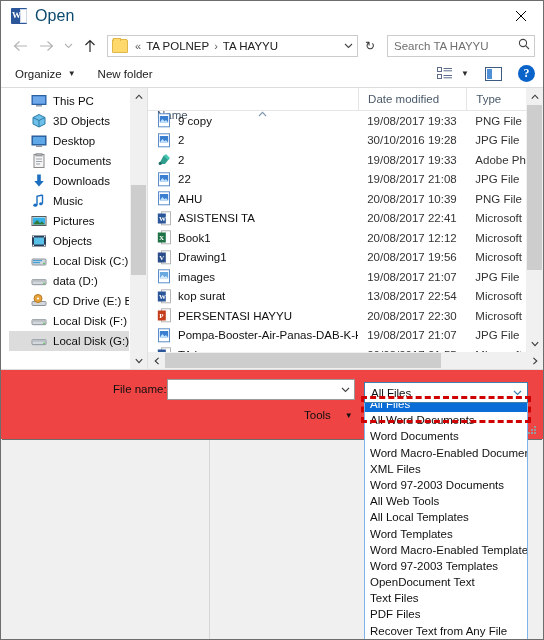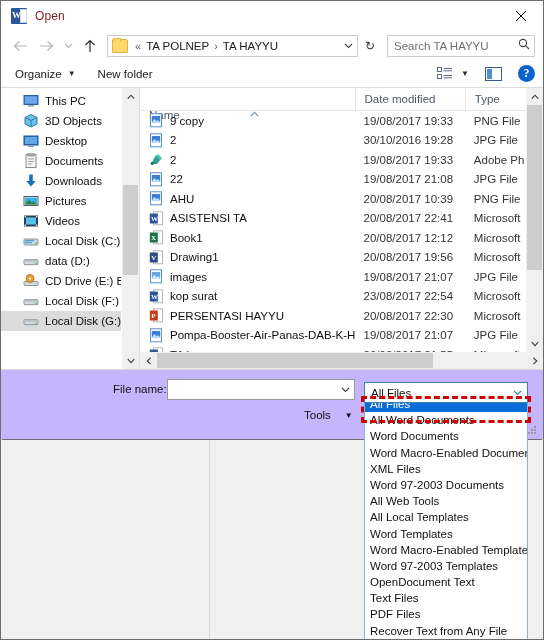--- a/index.html
+++ b/index.html
@@ -54,22 +54,22 @@
     border: 1px solid #cfd8e8;
     box-sizing: border-box;
   }
   .title-icon .w {
     position: absolute; left: 1px; top: 2px;
     font-size: 9px; color: #fff; font-weight: bold;
     line-height: 11px;
     font-family: "Liberation Serif", serif;
   }
   .title-text {
-    font-size: 12px;
-    color: #7f1d1d;
+    font-size: 16px;
+    color: #0c4a6e;
     letter-spacing: .1px;
   }
   .close-btn {
     position: absolute;
     right: 0; top: 0;
     width: 44px; height: 29px;
     display: flex; align-items: center; justify-content: center;
     color: #000;
   }
   .close-btn svg { display:block; }
@@ -229,20 +229,21 @@
     box-sizing: border-box;
   }
   .sidebar {
     width: 120px;
     background: #ffffff;
     overflow: hidden;
     position: relative;
     flex: 0 0 auto;
     padding-top: 3px;
     box-sizing: border-box;
+    margin-left: 8px;
   }
   .side-item {
     display: flex;
     align-items: center;
     height: 20px;
     padding-left: 22px;
     font-size: 11.5px;
     color: #0d0d0d;
     white-space: nowrap;
   }
@@ -360,21 +361,21 @@
     height: 15px;
     background: #cdcdcd;
     flex: 0 0 auto;
   }
 
   
   .filename-row {
     position: absolute;
     left: 0; right: 0; top: 368px;
     height: 69px;
-    background: #c4b5fd;
+    background: #ef4444;
     border-top: 1px solid #dcdcdc;
     text-align: center;
   }
   .fn-label {
     position: absolute;
     left: 112px; top: 13px;
     font-size: 11.5px;
     color: #101010;
   }
   .fn-input {
@@ -631,39 +632,49 @@
           <span class="side-ico">
             <svg width="16" height="16" viewBox="0 0 16 16">
               <path d="M6.2 1.5 L9.8 1.5 L9.8 8 L12.8 8 L8 13.5 L3.2 8 L6.2 8 Z" fill="#1c6fc0"></path>
             </svg>
           </span>
           <span class="side-label">Downloads</span>
         </div>
         <div class="side-item">
           <span class="side-ico">
             <svg width="16" height="16" viewBox="0 0 16 16">
+              <path d="M11.5 2 L11.5 10.5 M11.5 2 L6 3.4 L6 12" fill="none" stroke="#1c6fc0" stroke-width="1.4"></path>
+              <ellipse cx="4.3" cy="12.2" rx="2" ry="1.6" fill="#1c6fc0"></ellipse>
+              <ellipse cx="9.9" cy="10.7" rx="1.8" ry="1.5" fill="#1c6fc0"></ellipse>
+            </svg>
+          </span>
+          <span class="side-label">Music</span>
+        </div>
+        <div class="side-item">
+          <span class="side-ico">
+            <svg width="16" height="16" viewBox="0 0 16 16">
               <rect x="1" y="3.5" width="14" height="9" fill="#fff" stroke="#5a5a5a"></rect>
               <rect x="2" y="4.5" width="12" height="7" fill="#35b1e8"></rect>
               <path d="M2 11.5 L6 7 L9 10 L11 8.5 L14 11.5 Z" fill="#2f7a3a"></path>
             </svg>
           </span>
           <span class="side-label">Pictures</span>
         </div>
         <div class="side-item">
           <span class="side-ico">
             <svg width="16" height="16" viewBox="0 0 16 16">
               <rect x="1" y="2.5" width="14" height="11" fill="#2c3e55"></rect>
               <rect x="3" y="4.5" width="10" height="7" fill="#59c0e8"></rect>
               <rect x="1.6" y="3" width="1.4" height="1.4" fill="#e8e8e8"></rect>
               <rect x="1.6" y="11.6" width="1.4" height="1.4" fill="#e8e8e8"></rect>
               <rect x="13" y="3" width="1.4" height="1.4" fill="#e8e8e8"></rect>
               <rect x="13" y="11.6" width="1.4" height="1.4" fill="#e8e8e8"></rect>
             </svg>
           </span>
-          <span class="side-label">Videos</span>
+          <span class="side-label">Objects</span>
         </div>
         <div class="side-item">
           <span class="side-ico">
             <svg width="16" height="16" viewBox="0 0 16 16">
               <rect x="1" y="6" width="14" height="6" rx="1" fill="#cfd6dd" stroke="#8c949c"></rect>
               <rect x="2" y="7" width="9" height="1.2" fill="#45a0d8"></rect>
               <rect x="2" y="9" width="7" height="1.2" fill="#45a0d8"></rect>
               <circle cx="13" cy="10.3" r="0.9" fill="#4fc04f"></circle>
             </svg>
           </span>
@@ -884,21 +895,21 @@
             <div class="cell-name">
               <span class="fico">
                 <svg width="15" height="15" viewBox="0 0 15 15">
                     <rect x="4.5" y="0.8" width="9" height="13" fill="#fff" stroke="#b5b5b5"></rect>
                     <rect x="0.8" y="2.5" width="8" height="10" fill="#2b579a"></rect>
                     <text x="2" y="10" font-size="7" fill="#fff" font-family="Liberation Serif, serif" font-weight="bold">W</text>
                   </svg>
               </span>
               <span>kop surat</span>
             </div>
-            <div class="cell-date">23/08/2017 22:54</div>
+            <div class="cell-date">13/08/2017 22:54</div>
             <div class="cell-type">Microsoft</div>
           </div>
 
           <div class="row">
             <div class="cell-name">
               <span class="fico">
                 <svg width="15" height="15" viewBox="0 0 15 15">
                     <rect x="4.5" y="0.8" width="9" height="13" fill="#fff" stroke="#b5b5b5"></rect>
                     <rect x="0.8" y="2.5" width="8" height="10" fill="#c43e1c"></rect>
                     <text x="2.2" y="10" font-size="7" fill="#fff" font-family="Liberation Serif, serif" font-weight="bold">P</text>

